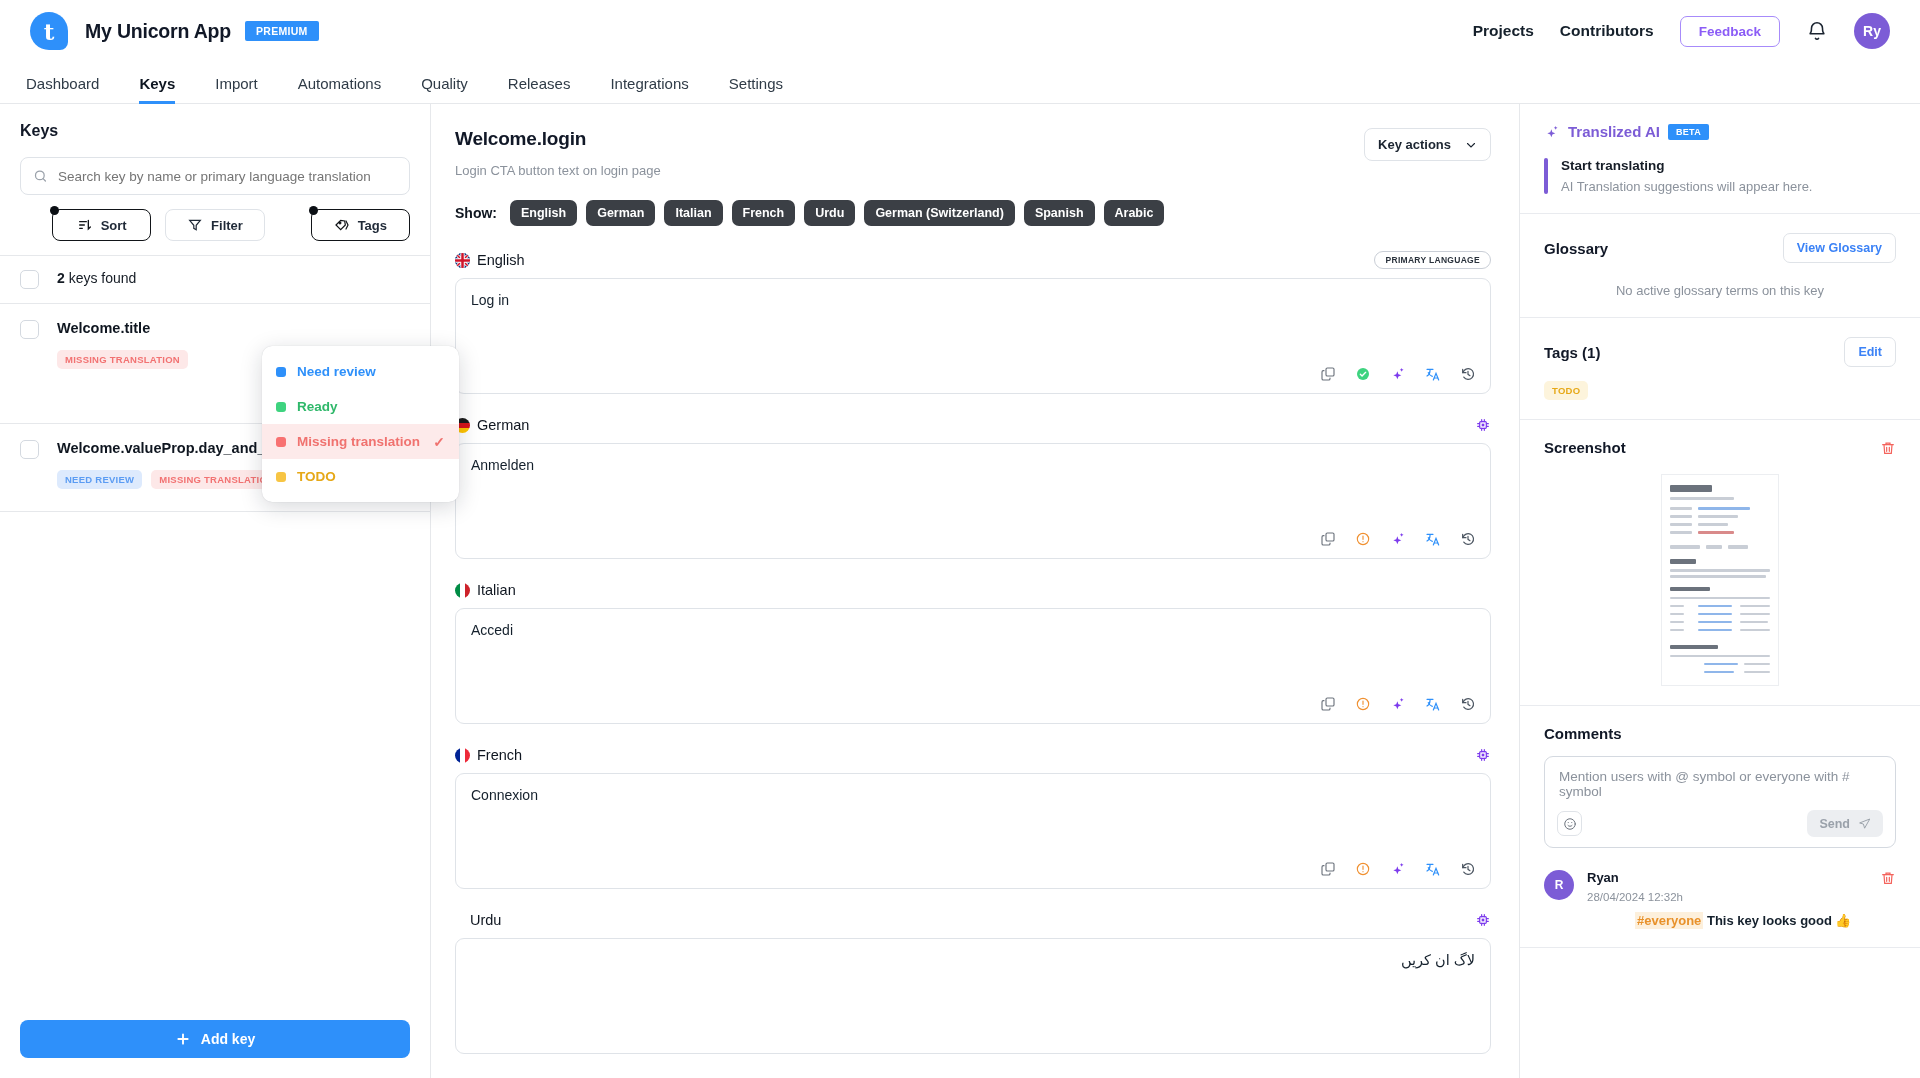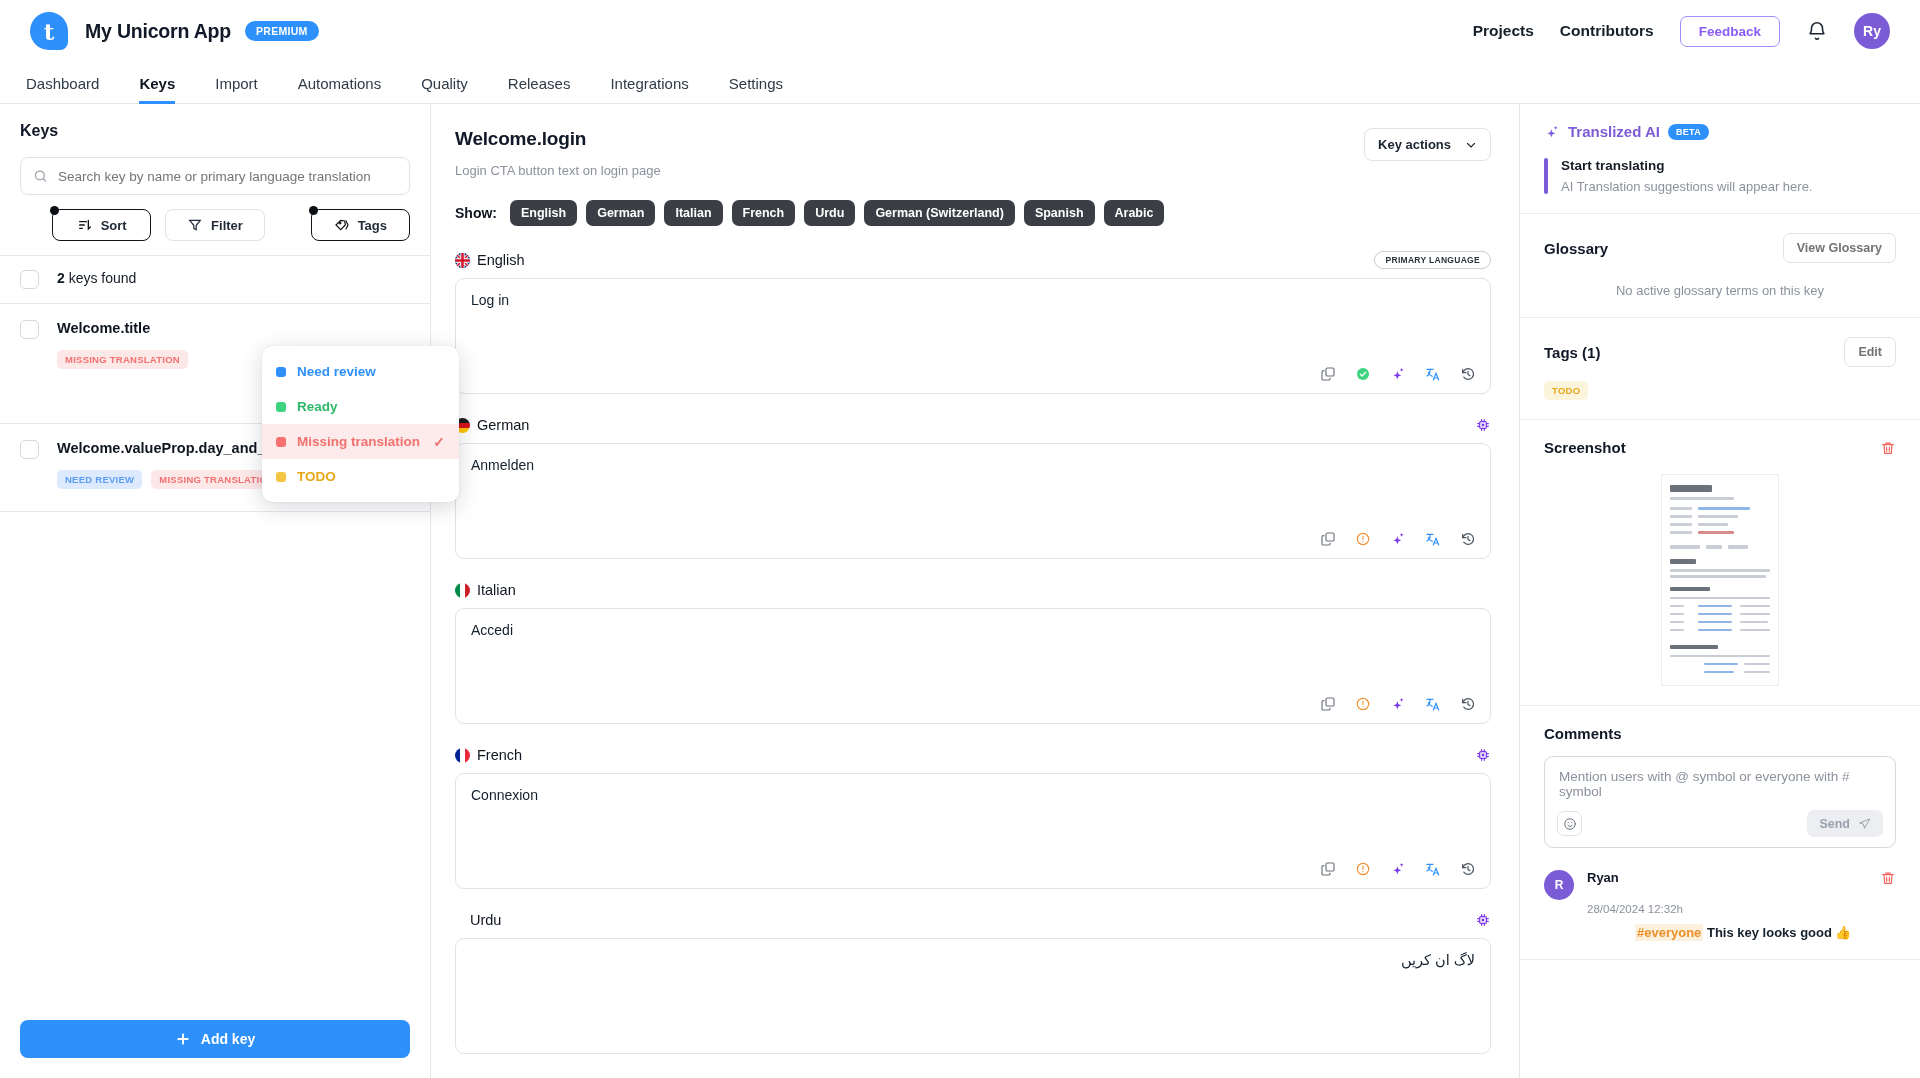--- a/index.html
+++ b/index.html
@@ -11,21 +11,21 @@
   }
   .app { width: 1920px; height: 1078px; display: flex; flex-direction: column; }
 
   
   .topbar { height: 62px; flex: 0 0 62px; display: flex; align-items: center; padding: 0 30px; }
   .logo { width: 38px; height: 38px; border-radius: 50% 50% 8px 50%; background: #2e90fa;
           display: flex; align-items: center; justify-content: center; color: #fff;
           font-size: 23px; font-weight: 700; font-family: "DejaVu Serif", serif; }
   .app-title { font-size: 19.5px; font-weight: 700; margin-left: 17px; letter-spacing: -0.2px; }
   .premium { margin-left: 14px; background: #2e90fa; color: #fff; font-size: 10.5px; font-weight: 700;
-             padding: 4px 11px; border-radius: 10px; letter-spacing: 0.3px; }
+             padding: 4px 11px; border-radius: 2px; letter-spacing: 0.3px; }
   .topbar-right { margin-left: auto; display: flex; align-items: center; gap: 26px; }
   .tb-link { font-size: 15.5px; font-weight: 700; color: #15202b; }
   .feedback { border: 1.3px solid #a78bfa; color: #8b5cf6; font-size: 13.5px; font-weight: 600;
               padding: 7px 18px; border-radius: 7px; background: #fff; }
   .bell { width: 22px; height: 22px; position: relative; }
   .bell svg { width: 22px; height: 22px; }
   .avatar { width: 36px; height: 36px; border-radius: 50%; background: #7c5cd6; color: #fff;
             display: flex; align-items: center; justify-content: center; font-size: 14px; font-weight: 700; }
 
   
@@ -115,29 +115,29 @@
   .tbox .val.rtl { direction: rtl; text-align: right; font-size: 14.5px; }
   .tb-actions { position: absolute; right: 14px; bottom: 11px; display: flex; align-items: center; gap: 19px; }
   .icn { width: 16px; height: 16px; display: block; }
 
   
   .right { width: 400px; flex: 0 0 400px; display: flex; flex-direction: column; overflow: hidden; }
   .r-sec { padding: 19px 24px; border-bottom: 1px solid #e9ebef; }
   .r-ai-title { display: flex; align-items: center; gap: 8px; }
   .r-ai-title .t { font-size: 15px; font-weight: 700; color: #7c5cd6; }
   .beta { background: #2e90fa; color: #fff; font-size: 9px; font-weight: 700;
-          padding: 3px 8px; border-radius: 8px; letter-spacing: 0.3px; }
+          padding: 3px 8px; border-radius: 2px; letter-spacing: 0.3px; }
   .ai-note { margin-top: 18px; display: flex; gap: 13px; }
   .ai-bar { width: 4px; border-radius: 2px; background: #7c5cd6; flex: 0 0 4px; }
   .ai-h { font-size: 13.5px; font-weight: 600; color: #161d27; }
   .ai-p { font-size: 13px; color: #8b929c; margin-top: 6px; }
   .r-row { display: flex; align-items: center; }
   .r-h { font-size: 15px; font-weight: 700; }
   .r-btn { margin-left: auto; border: 1px solid #dfe3e8; background: #fff; border-radius: 7px;
-           padding: 7px 13px; font-size: 12.5px; font-weight: 700; color: #737373;
+           padding: 7px 13px; font-size: 12.5px; font-weight: 700; color: #3b82f6;
            font-family: "Liberation Sans", sans-serif; }
   .r-empty { text-align: center; font-size: 13px; color: #8b929c; margin-top: 20px; }
   .tagpills { margin-top: 14px; display: flex; gap: 8px; }
   .tag-todo { background: #fdf4dc; color: #e6a817; font-size: 9.5px; font-weight: 700;
               padding: 4px 8px; border-radius: 5px; letter-spacing: 0.25px; }
   .thumb-wrap { margin-top: 18px; display: flex; justify-content: center; }
   .thumb { width: 118px; height: 212px; background: #fff; border: 1px solid #eceef1;
            overflow: hidden; position: relative; filter: blur(.35px); }
   .sk { background: #c9ced6; border-radius: 1px; }
   .cbox-input { border: 1px solid #d4d9e0; border-radius: 9px; height: 92px; margin-top: 14px;
@@ -149,21 +149,21 @@
   .send-btn { margin-left: auto; background: #eceef1; color: #9aa1aa; border: none; border-radius: 7px;
               height: 27px; padding: 0 12px; display: flex; align-items: center; gap: 8px;
               font-size: 12.5px; font-weight: 700; font-family: "Liberation Sans", sans-serif; }
   .comment { margin-top: 22px; display: flex; gap: 13px; }
   .c-av { width: 30px; height: 30px; flex: 0 0 30px; border-radius: 50%; background: #7c5cd6;
           color: #fff; display: flex; align-items: center; justify-content: center;
           font-size: 12px; font-weight: 700; }
   .c-main { flex: 1; min-width: 0; }
   .c-top { display: flex; align-items: flex-start; }
   .c-name { font-size: 13px; font-weight: 700; }
-  .c-time { font-size: 11.5px; color: #8b929c; margin-top: 18px; }
+  .c-time { font-size: 11.5px; color: #8b929c; margin-top: 6px; }
   .c-text { margin-top: 10px; font-size: 13px; font-weight: 600; color: #14202c; }
   .mention { background: #fdf0dc; color: #e8912a; padding: 1px 2px; font-weight: 600; margin-left: 48px; }
   .trash { margin-left: auto; }
 </style>
 </head>
 <body>
 
 <div class="app">
 
   <div class="topbar">

